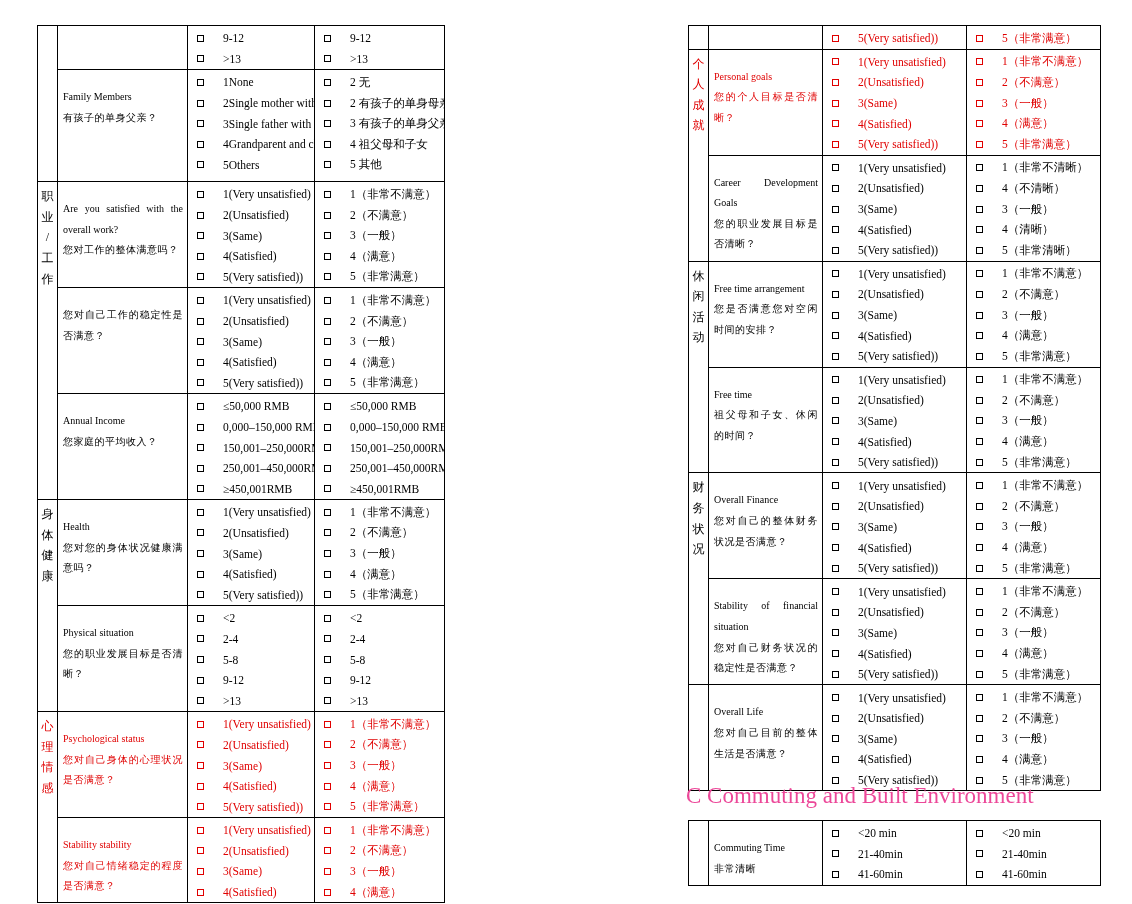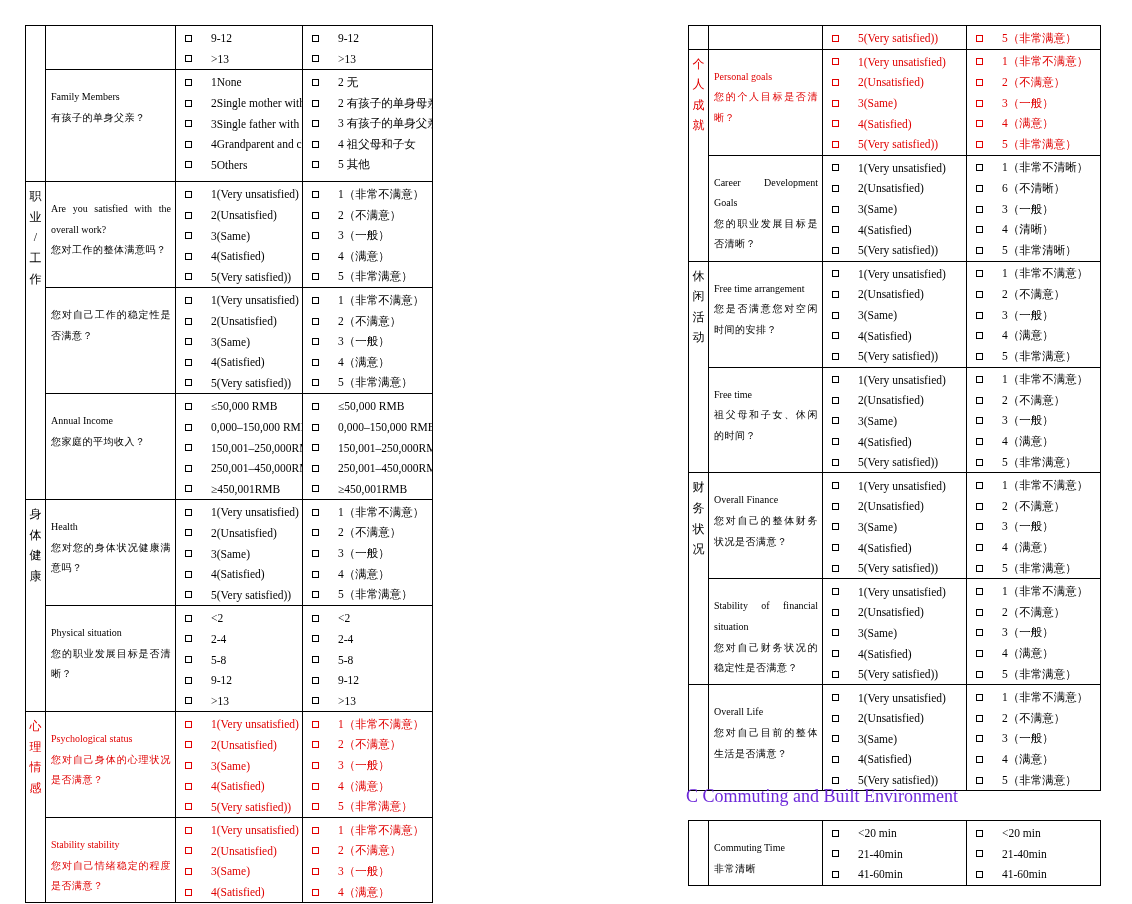--- a/index.html
+++ b/index.html
@@ -12,28 +12,28 @@
   td.q .qen{margin:0;}
   td.q .qzh{margin:0;letter-spacing:0.5px;}
   td.opts{padding:2px 0 0 9px;}
   .opt{display:flex;align-items:center;height:20.6px;font-size:11.5px;white-space:nowrap;}
   .cb{width:7px;height:7px;border:1px solid currentColor;margin-right:19px;flex:0 0 auto;box-sizing:border-box;background:transparent;}
   tr.red td, td.sec.red{color:var(--red,#e00000);}
   #left-table-mount{left:25px;top:25px;}
   #right-table-mount{left:688px;top:25px;}
   #commuting-table-mount{left:688px;top:820px;}
   .mount{position:absolute;}
-  #heading-c{position:absolute;left:686px;top:785px;font-size:18px;line-height:22px;color:#6d28d9;white-space:nowrap;}
+  #heading-c{position:absolute;left:686px;top:785px;font-size:23px;line-height:22px;color:#ec4899;white-space:nowrap;}
 </style>
 </head>
 <body>
 
 <div id="canvas">
   <div class="mount" id="left-table-mount">
-      <table class="qtable" style="width: 407px;">
+      <table class="qtable" style="width: 407px; margin-left: 12px;">
         <colgroup>
           <col style="width: 20px;">
           <col style="width: 130px;">
           <col style="width: 127px;">
           <col style="width: 130px;">
         </colgroup>
         <tbody>
           <tr>
             <td class="sec" rowspan="2"></td>
             <td class="q"></td>
@@ -579,21 +579,21 @@
                 <span class="lbl">5(Very satisfied))</span>
               </div>
             </td>
             <td class="opts">
               <div class="opt">
                 <span class="cb"></span>
                 <span class="lbl">1（非常不清晰）</span>
               </div>
               <div class="opt">
                 <span class="cb"></span>
-                <span class="lbl">6（不清晰）</span>
+                <span class="lbl">4（不清晰）</span>
               </div>
               <div class="opt">
                 <span class="cb"></span>
                 <span class="lbl">3（一般）</span>
               </div>
               <div class="opt">
                 <span class="cb"></span>
                 <span class="lbl">4（清晰）</span>
               </div>
               <div class="opt">

